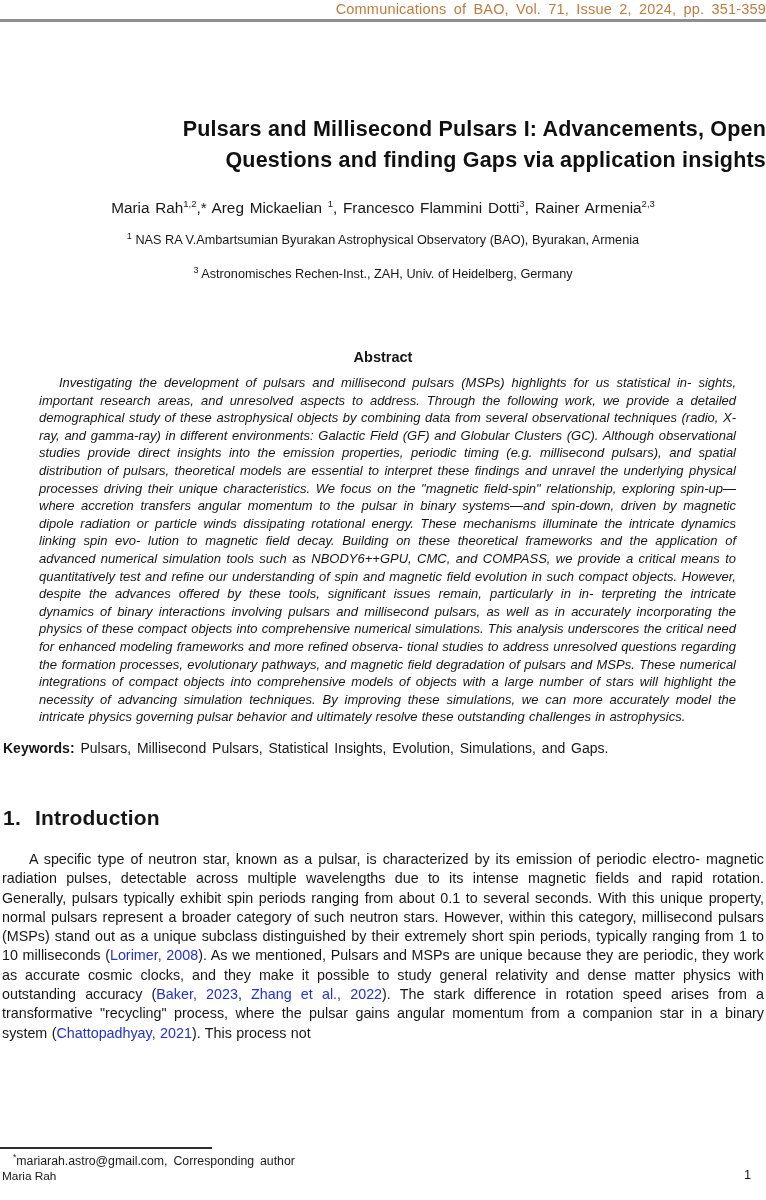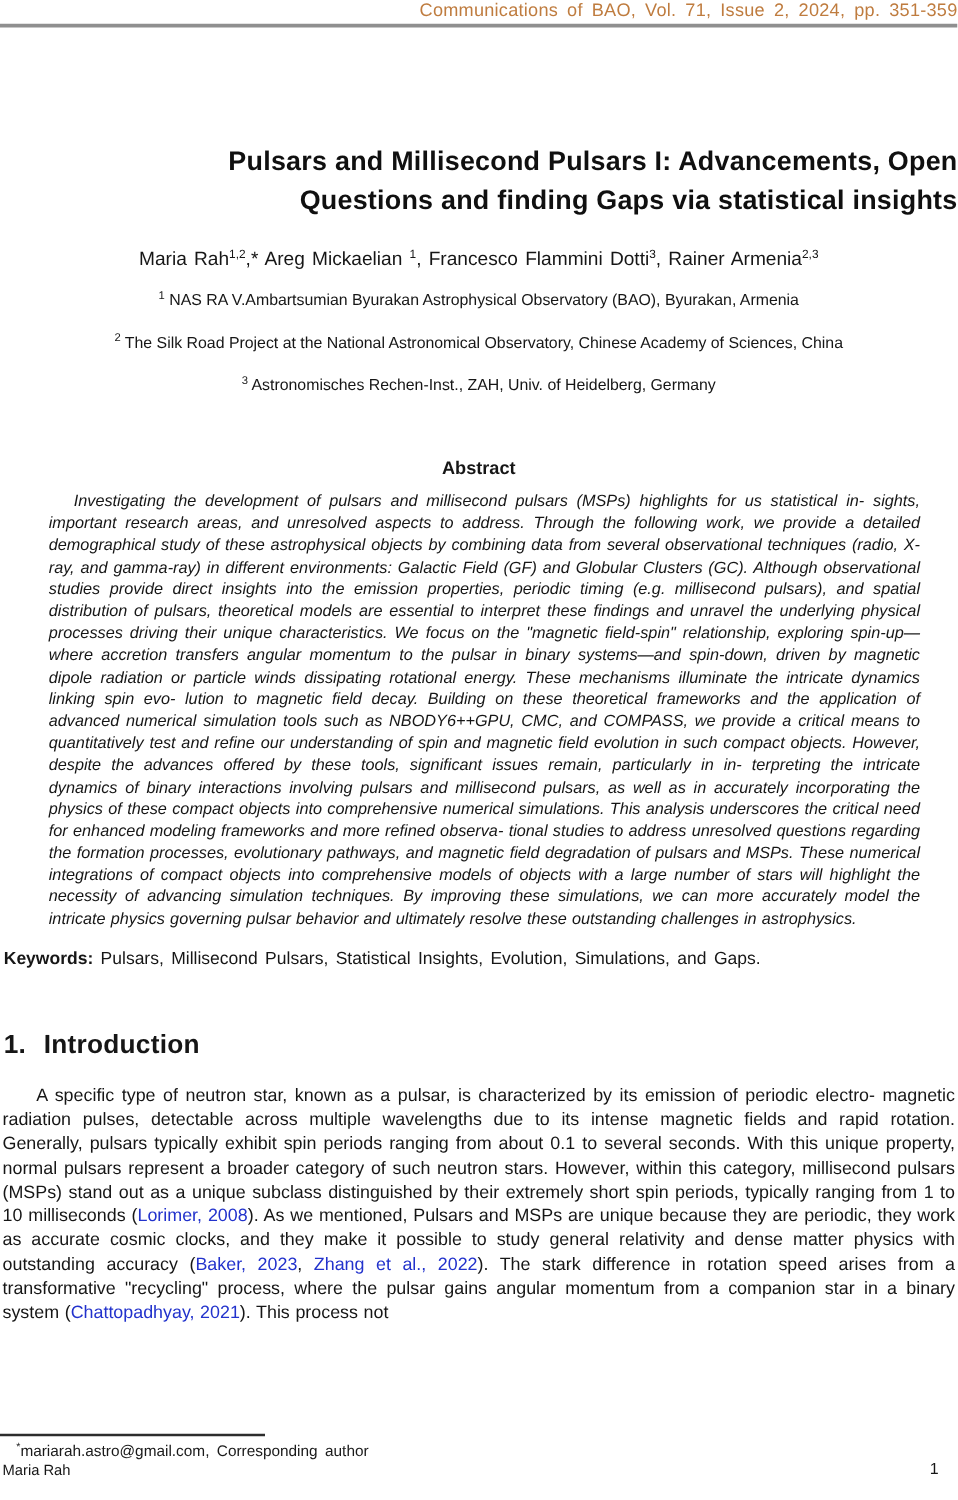--- a/index.html
+++ b/index.html
@@ -25,21 +25,21 @@
   .paper-title span { display:block; }
 
   .authors { margin-top:22px; text-align:center; font-size:15.3px; word-spacing:1.5px; }
   .authors sup { font-size:9.5px; }
 
   .affiliations { margin-top:14px; text-align:center; font-size:12.7px; }
   .affiliation { margin-bottom:17.5px; }
   .affiliation sup { font-size:9px; }
 
   
-  .abstract-heading { margin-top:52px; text-align:center; font-size:14.5px; font-weight:700; }
+  .abstract-heading { margin-top:68px; text-align:center; font-size:14.5px; font-weight:700; }
   .abstract-text {
     margin:9px 30px 0 39px;
     font-size:13px; line-height:17.6px; text-align:justify; text-indent:20px;
     word-spacing:0.5px;
     font-style:italic;
   }
 
   .keywords { margin:14px 30px 0 3px; font-size:14px; word-spacing:2px; }
   .keywords .kw-label { font-weight:700; }
 
@@ -66,28 +66,27 @@
   .page-number { position:absolute; top:20px; right:15px; font-size:12.8px; }
 </style>
 </head>
 <body>
 
 <div class="journal-header">Communications of BAO, Vol. 71, Issue 2, 2024, pp. 351-359</div>
 <div class="header-rule"></div>
 
 <h1 class="paper-title">
   <span>Pulsars and Millisecond Pulsars I: Advancements, Open</span>
-  <span>Questions and finding Gaps via statistical insights</span>
+  <span>Questions and finding Gaps via application insights</span>
 </h1>
 
 <div class="authors"><span>Maria Rah</span><sup>1,2</sup><span>,* Areg Mickaelian </span><sup>1</sup><span>, Francesco Flammini Dotti</span><sup>3</sup><span>, Rainer Armenia</span><sup>2,3</sup></div>
 
 <div class="affiliations">
   <div class="affiliation"><sup>1</sup><span> NAS RA V.Ambartsumian Byurakan Astrophysical Observatory (BAO), Byurakan, Armenia</span></div>
-  <div class="affiliation"><sup>2</sup><span> The Silk Road Project at the National Astronomical Observatory, Chinese Academy of Sciences, China</span></div>
   <div class="affiliation"><sup>3</sup><span> Astronomisches Rechen-Inst., ZAH, Univ. of Heidelberg, Germany</span></div>
 </div>
 
 <div class="abstract-heading">Abstract</div>
 
 <p class="abstract-text">Investigating the development of pulsars and millisecond pulsars (MSPs) highlights for us statistical in- sights, important research areas, and unresolved aspects to address. Through the following work, we provide a detailed demographical study of these astrophysical objects by combining data from several observational techniques (radio, X-ray, and gamma-ray) in different environments: Galactic Field (GF) and Globular Clusters (GC). Although observational studies provide direct insights into the emission properties, periodic timing (e.g. millisecond pulsars), and spatial distribution of pulsars, theoretical models are essential to interpret these findings and unravel the underlying physical processes driving their unique characteristics. We focus on the "magnetic field-spin" relationship, exploring spin-up—where accretion transfers angular momentum to the pulsar in binary systems—and spin-down, driven by magnetic dipole radiation or particle winds dissipating rotational energy. These mechanisms illuminate the intricate dynamics linking spin evo- lution to magnetic field decay. Building on these theoretical frameworks and the application of advanced numerical simulation tools such as NBODY6++GPU, CMC, and COMPASS, we provide a critical means to quantitatively test and refine our understanding of spin and magnetic field evolution in such compact objects. However, despite the advances offered by these tools, significant issues remain, particularly in in- terpreting the intricate dynamics of binary interactions involving pulsars and millisecond pulsars, as well as in accurately incorporating the physics of these compact objects into comprehensive numerical simulations. This analysis underscores the critical need for enhanced modeling frameworks and more refined observa- tional studies to address unresolved questions regarding the formation processes, evolutionary pathways, and magnetic field degradation of pulsars and MSPs. These numerical integrations of compact objects into comprehensive models of objects with a large number of stars will highlight the necessity of advancing simulation techniques. By improving these simulations, we can more accurately model the intricate physics governing pulsar behavior and ultimately resolve these outstanding challenges in astrophysics.</p>
 
 <p class="keywords">
   <span class="kw-label">Keywords:</span><span> Pulsars, Millisecond Pulsars, Statistical Insights, Evolution, Simulations, and Gaps.</span>
 </p>

